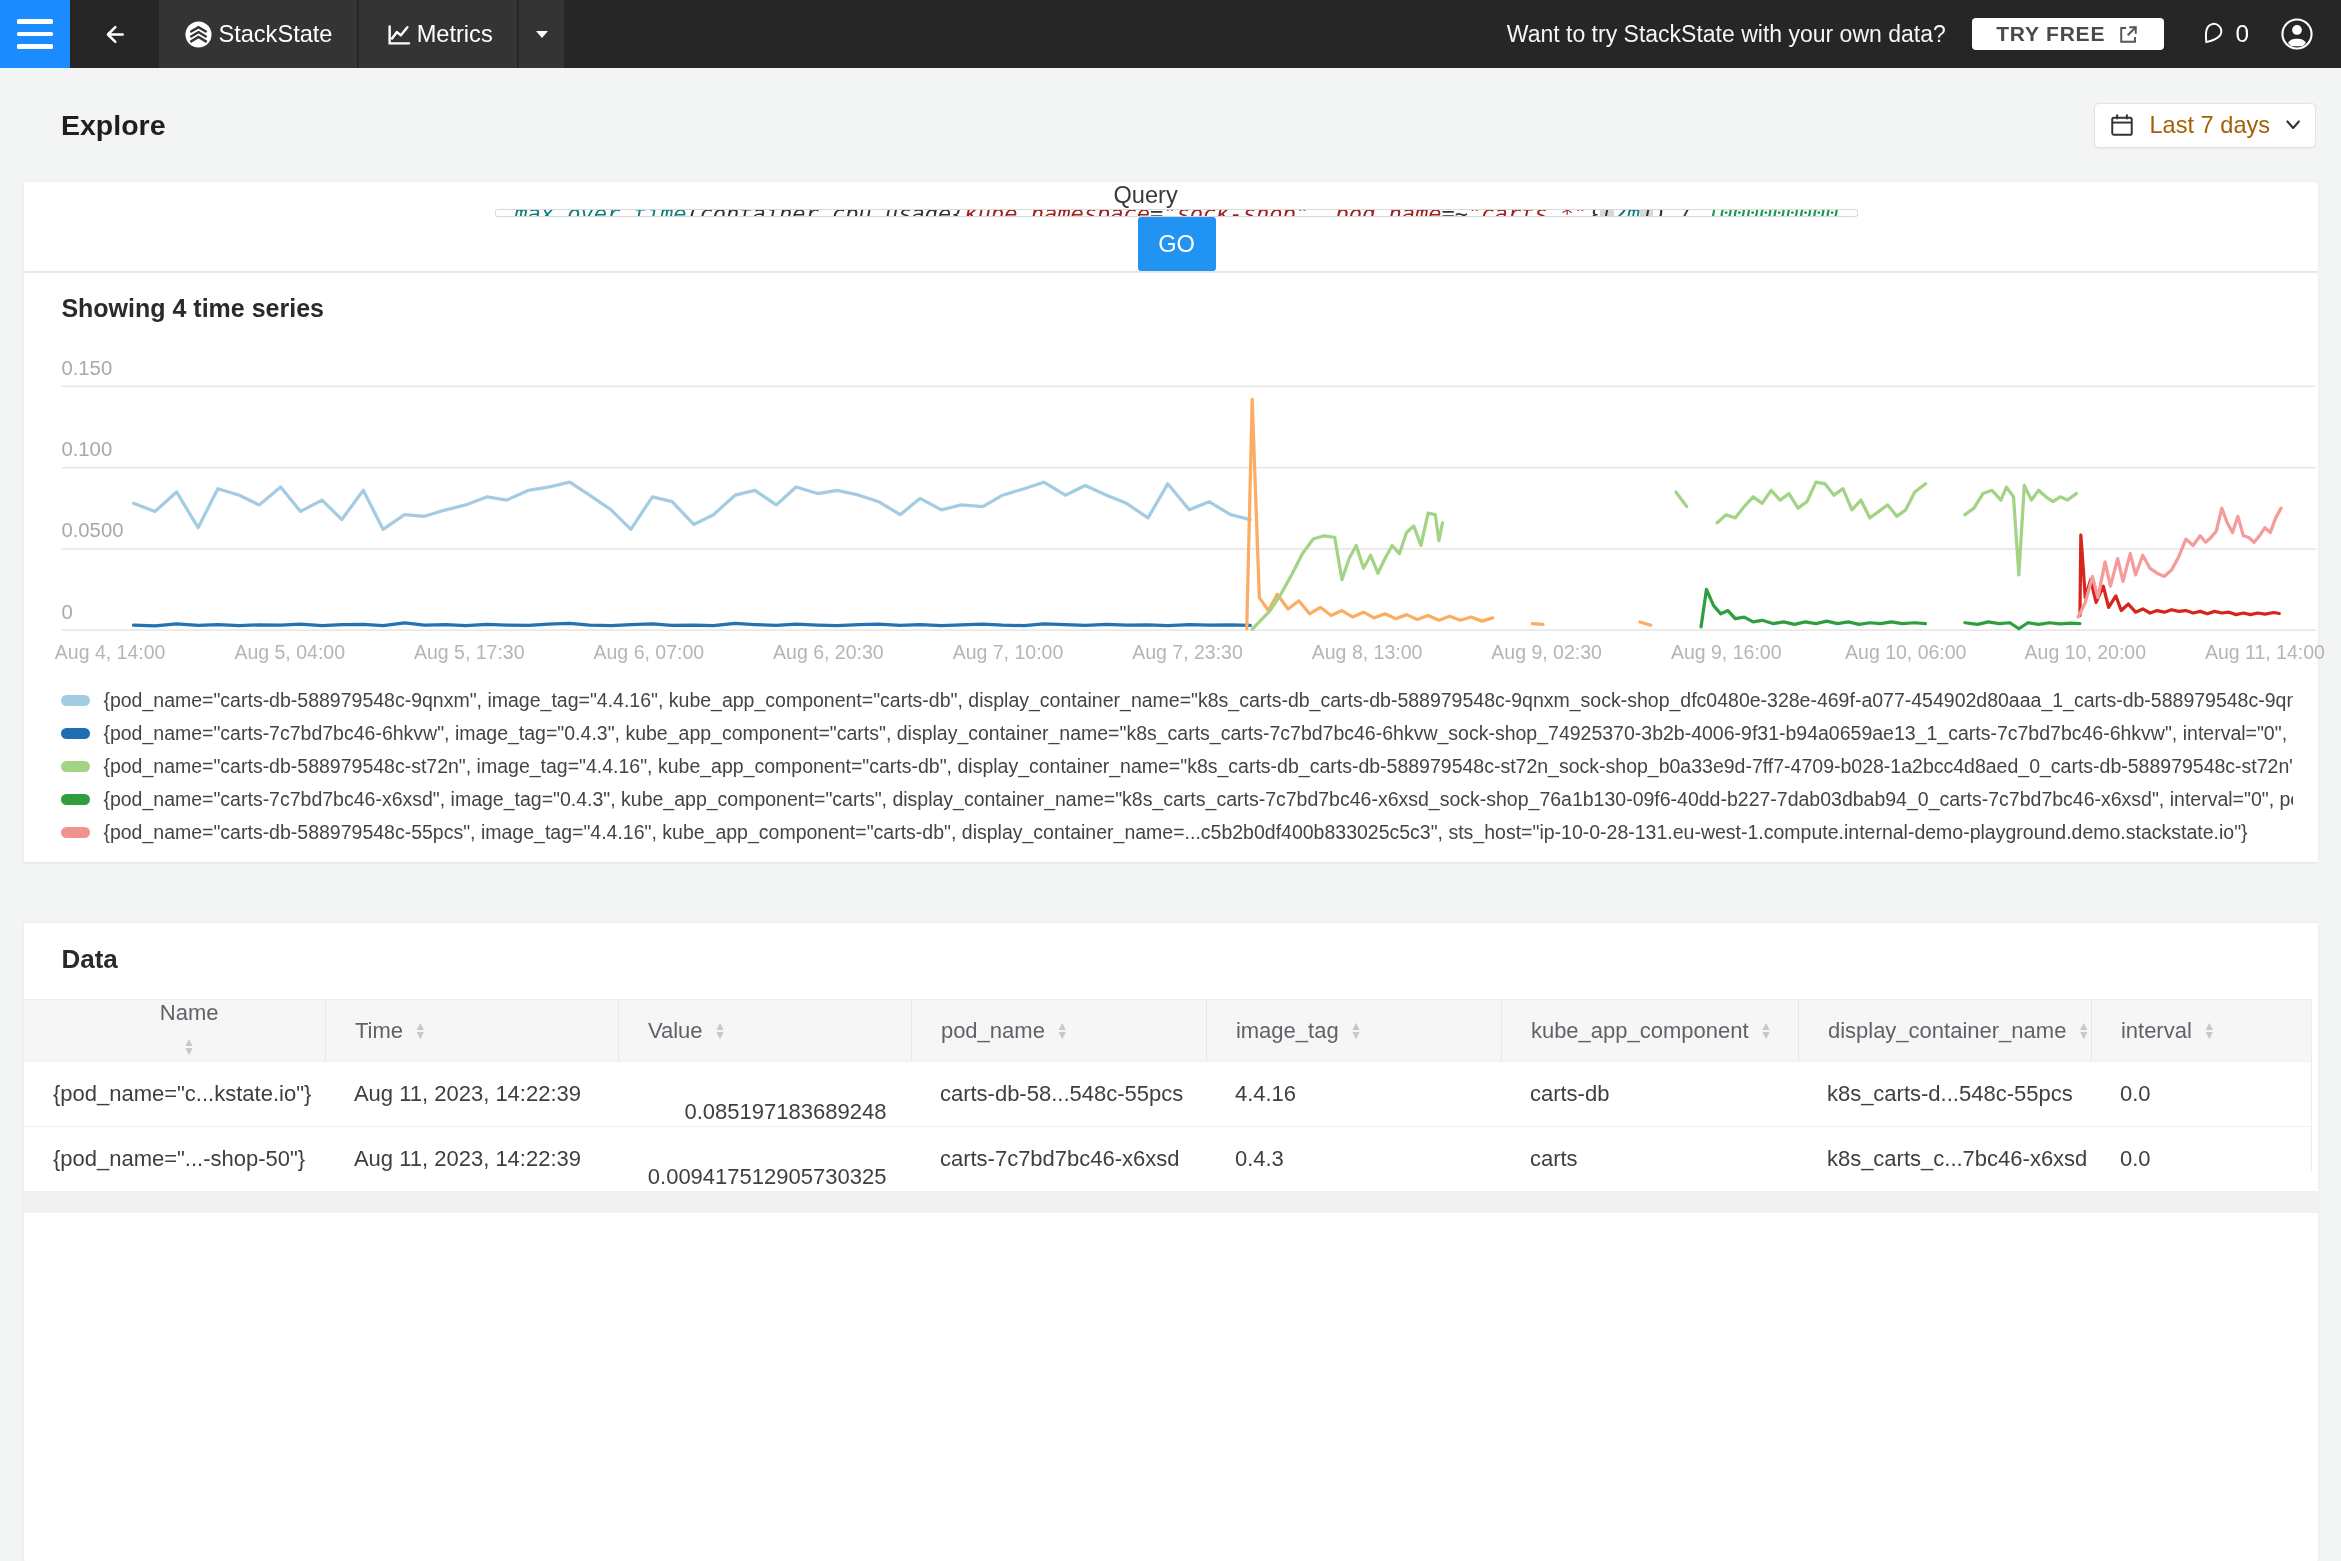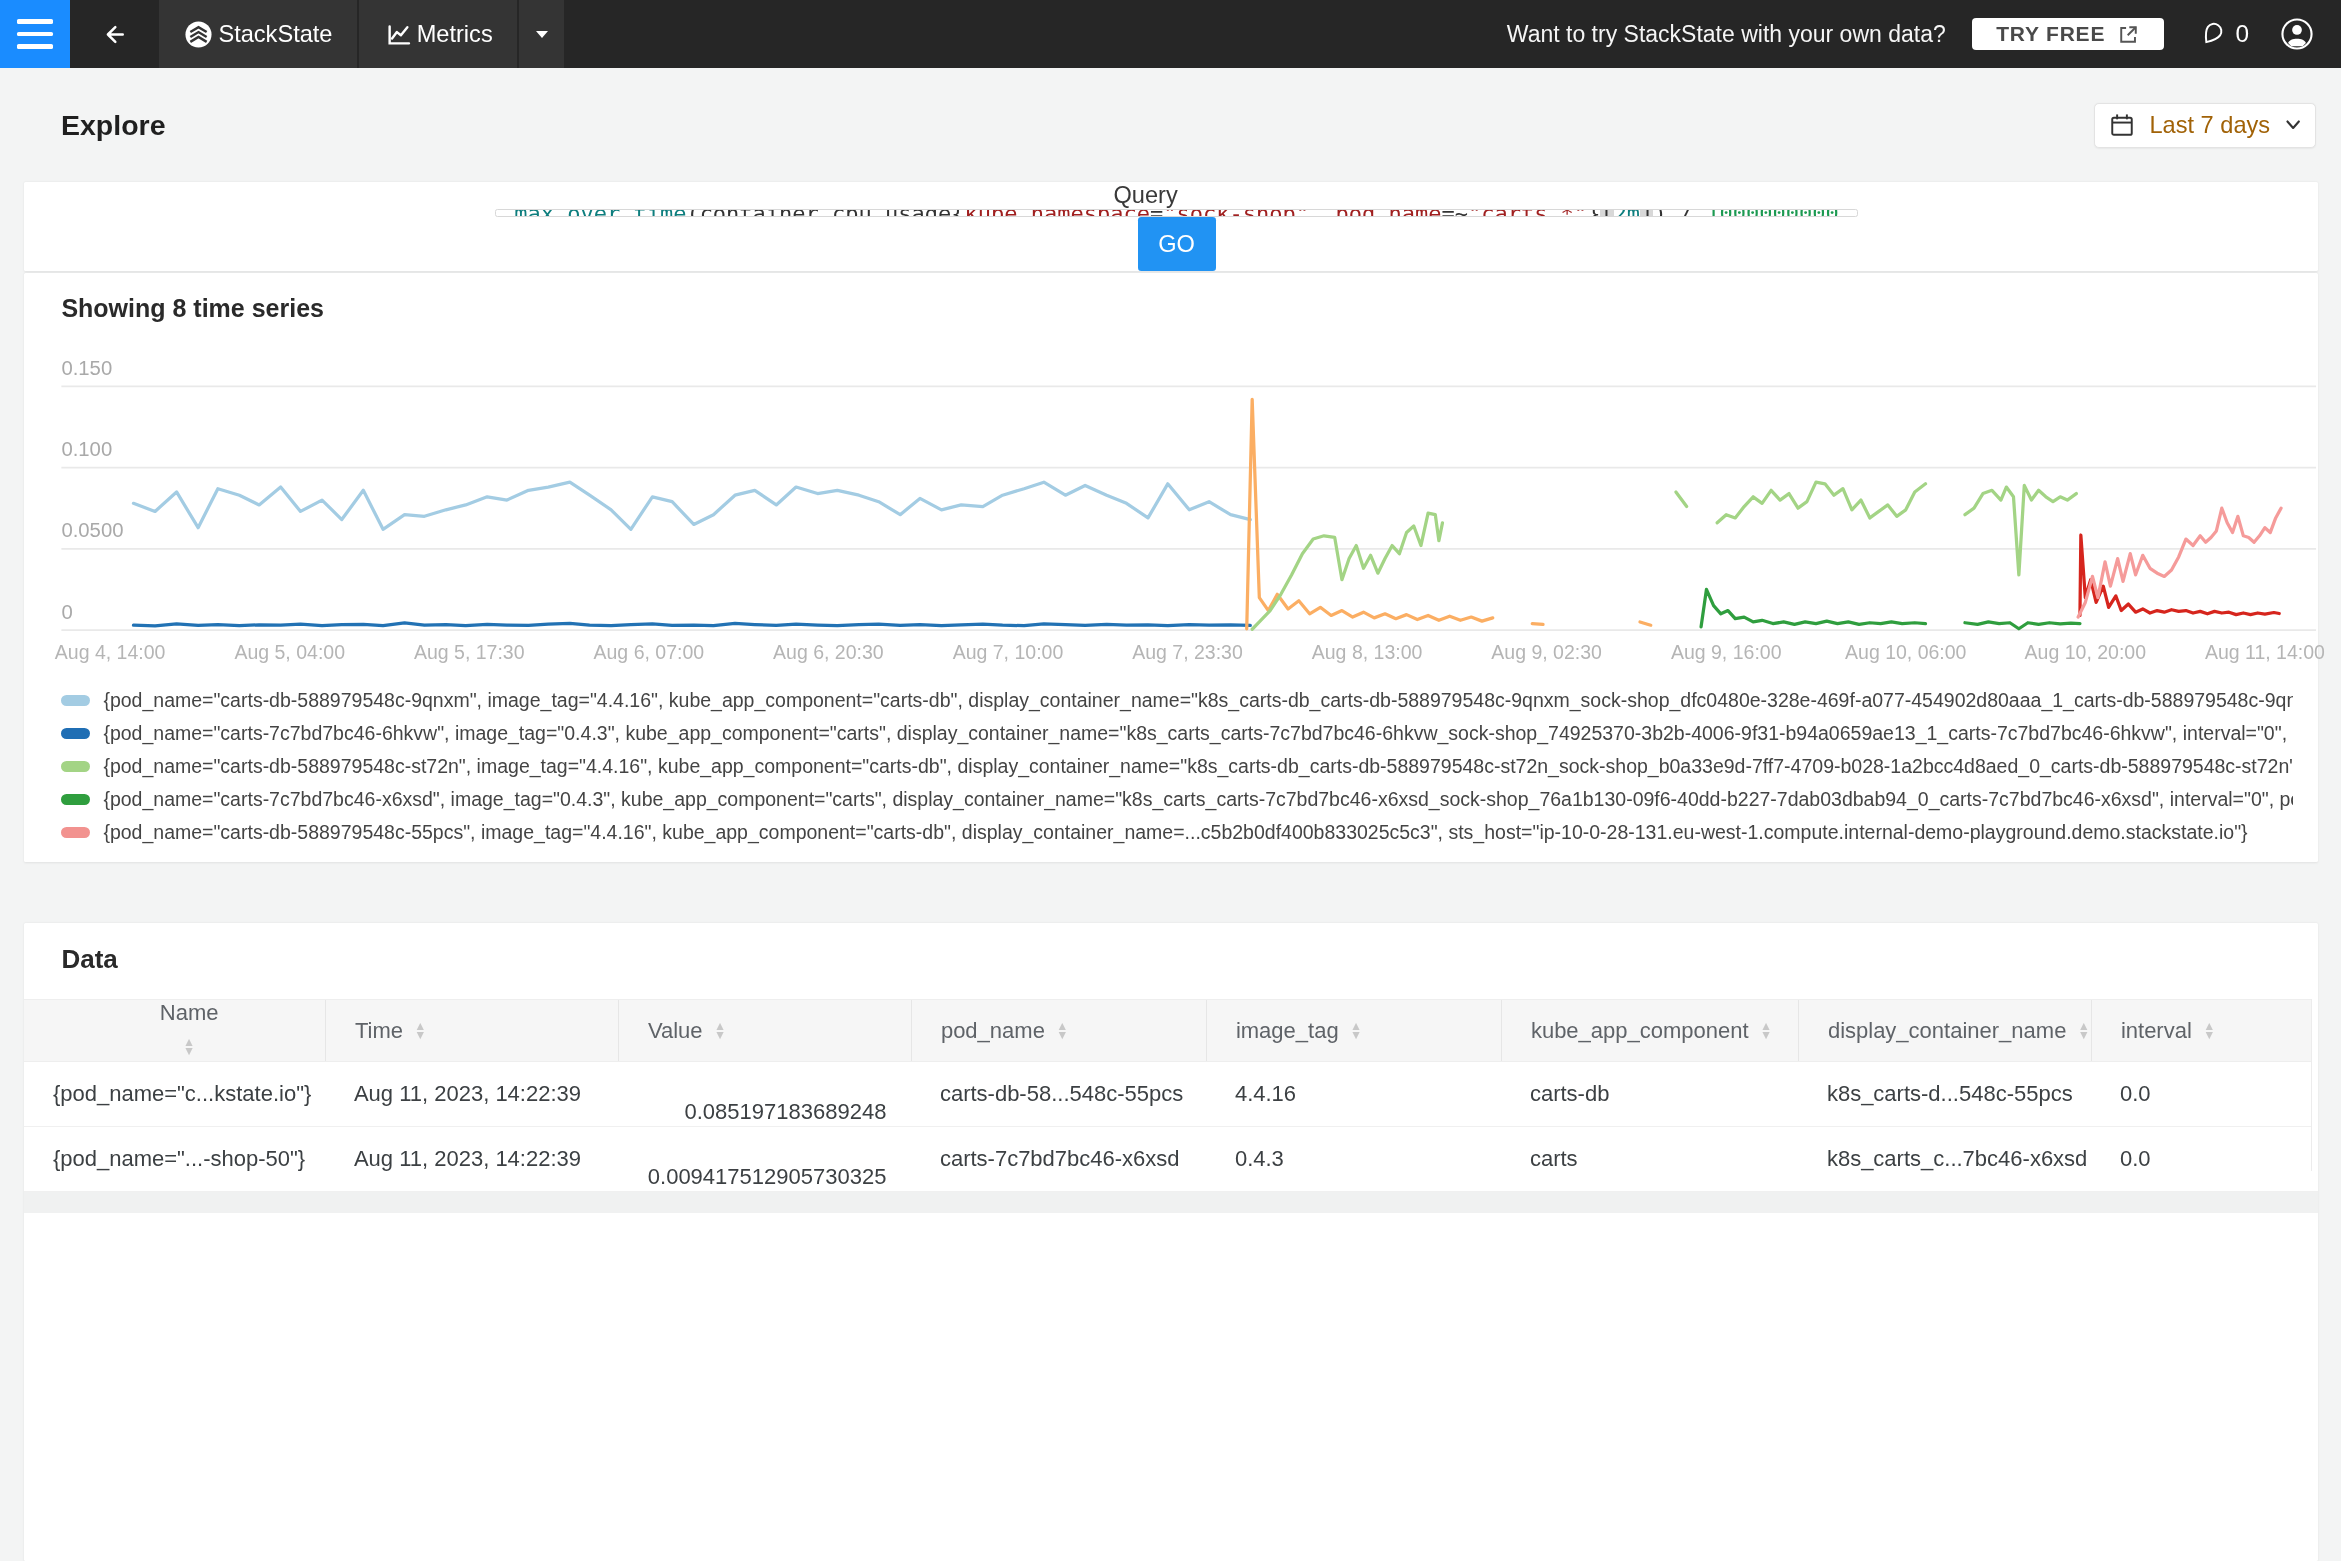--- a/index.html
+++ b/index.html
@@ -23,21 +23,21 @@
   
   .explore-row { height:114px; display:flex; align-items:center; justify-content:space-between; padding:0 26px 0 61px; flex:0 0 auto; }
   .page-title { font-size:28.5px; font-weight:bold; color:#1f1f1f; }
   .range-btn { background:#fff; border:1.6px solid #e3e3e3; border-radius:4.9px; height:45px; display:flex; align-items:center; gap:14.6px; padding:0 14px; font-size:23.6px; color:#a16207; box-shadow:0 0.8px 1.6px rgba(0,0,0,.05); cursor:pointer; }
 
   
   .card { background:#fff; margin:0 24.4px; box-shadow:0 0.8px 2.4px rgba(0,0,0,.08); border-radius:1.6px;flex-direction:column; }
 
   .query-card { height:89px; display:flex; align-items:center; padding:0 26px 0 37px; }
   .query-label { width:126px; font-size:23.6px; color:#3a3a3a; }
-  .query-input { flex:1; height:58px; border:1.6px solid #d8d8d8; border-radius:2.4px; background:#fff; display:flex; align-items:center; padding:0 18px; font-family:"DejaVu Sans Mono","Liberation Mono",monospace; font-size:22px; white-space:pre; overflow:hidden; color:#333; }
+  .query-input { flex:1; height:58px; border:1.6px solid #d8d8d8; border-radius:2.4px; background:#fff; display:flex; align-items:center; padding:0 18px; font-family:"DejaVu Sans Mono","Liberation Mono",monospace; font-size:22px; white-space:pre; overflow:hidden; color:#333;font-style:italic; }
   .tok-fn { color:#0e7e7e; } .tok-plain { color:#333333; } .tok-label { color:#a02020; }
   .tok-str { color:#a02020; } .tok-num { color:#1c9a52; } .tok-dur { color:#0e7e7e; }
   .tok-brk { color:#333; background:#d8d8d8; }
   .go-btn { width:78px; height:54px; background:#2193f3; color:#fff; border:none; border-radius:3.3px; font-size:23.6px; font-family:inherit; cursor:pointer; }
 
   .chart-card { margin-top:2.4px; padding:21px 0 13px 0; }
   .chart-title { font-size:25px; font-weight:bold; color:#2a2a2a; margin-left:37px; }
   #chart-svg { display:block; margin:16.3px 0 0 8.1px; overflow:visible; }
   .grid { stroke:#e9e9e9; stroke-width:2; }
   .ytick { fill:#a9a9a9; font-size:25px; }
@@ -137,21 +137,21 @@
   </div>
 </div>
 
 <div class="card query-card">
   <div class="query-label">Query</div>
   <div class="query-input"><span class="tok-fn">max_over_time</span><span class="tok-plain">(</span><span class="tok-plain">container_cpu_usage</span><span class="tok-plain">{</span><span class="tok-label">kube_namespace</span><span class="tok-plain">=</span><span class="tok-str">"sock-shop"</span><span class="tok-plain">, </span><span class="tok-label">pod_name</span><span class="tok-plain">=~</span><span class="tok-str">"carts.*"</span><span class="tok-plain">}</span><span class="tok-brk">[</span><span class="tok-dur">2m</span><span class="tok-brk">]</span><span class="tok-plain">) / </span><span class="tok-num">1000000000</span></div>
   <button class="go-btn">GO</button>
 </div>
 
 <div class="card chart-card">
-  <div class="chart-title">Showing 8 time series</div>
+  <div class="chart-title">Showing 4 time series</div>
   <svg id="chart-svg" width="2285" height="325" viewBox="0 0 2810 400">
       <line x1="35" x2="2810" y1="57" y2="57" class="grid"></line>
       <text x="35" y="43" class="ytick">0.150</text>
       <line x1="35" x2="2810" y1="157" y2="157" class="grid"></line>
       <text x="35" y="143" class="ytick">0.100</text>
       <line x1="35" x2="2810" y1="257" y2="257" class="grid"></line>
       <text x="35" y="243" class="ytick">0.0500</text>
       <line x1="35" x2="2810" y1="357" y2="357" class="grid"></line>
       <text x="35" y="343" class="ytick">0</text>
       <text x="95" y="392" text-anchor="middle" class="xtick">Aug 4, 14:00</text>

